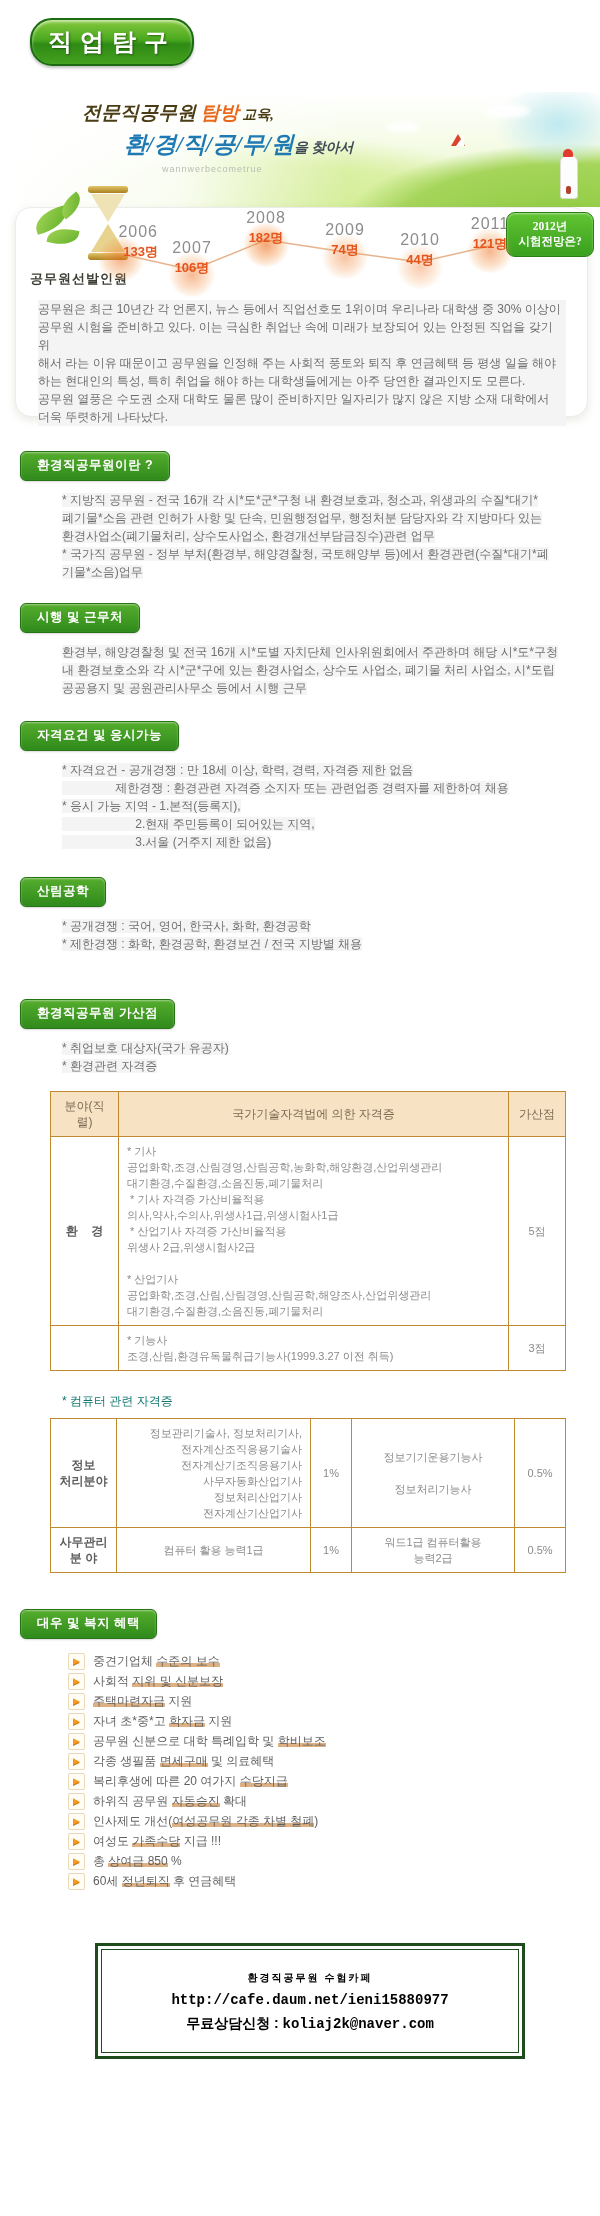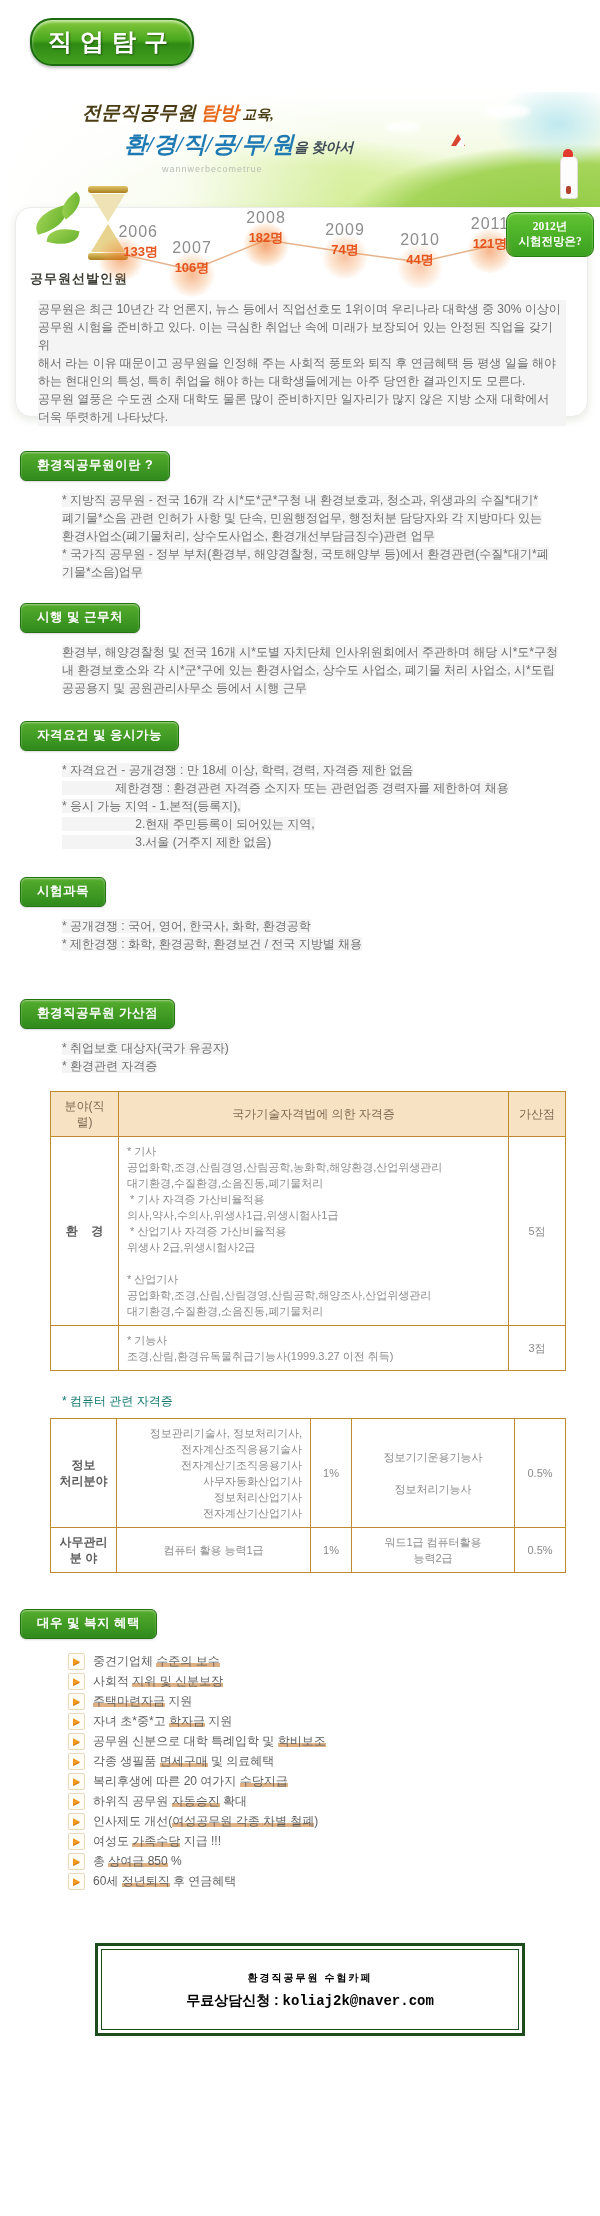--- a/index.html
+++ b/index.html
@@ -202,21 +202,21 @@
   <div class="section" style="margin-top:24px;">
     <span class="sec-badge">자격요건 및 응시가능</span>
     <div class="sec-body"><span class="hl-gray">* 자격요건 - 공개경쟁 : 만 18세 이상, 학력, 경력, 자격증 제한 없음
                 제한경쟁 : 환경관련 자격증 소지자 또는 관련업종 경력자를 제한하여 채용
 * 응시 가능 지역 - 1.본적(등록지),
                       2.현재 주민등록이 되어있는 지역,
                       3.서울 (거주지 제한 없음)</span></div>
   </div>
 
   <div class="section" style="margin-top:26px;">
-    <span class="sec-badge">시험과목</span>
+    <span class="sec-badge">산림공학</span>
     <div class="sec-body"><span class="hl-gray">* 공개경쟁 : 국어, 영어, 한국사, 화학, 환경공학
 * 제한경쟁 : 화학, 환경공학, 환경보건 / 전국 지방별 채용</span></div>
   </div>
 
 
   <div class="section" style="margin-top:46px;">
     <span class="sec-badge">환경직공무원 가산점</span>
     <div class="sec-body"><span class="hl-gray">* 취업보호 대상자(국가 유공자)
 * 환경관련 자격증</span></div>
 
@@ -346,19 +346,20 @@
         </li>
         <li>
           <span class="b-icon">▶</span>
           <span><span>60세 </span><span class="b-hl">정년퇴직</span><span> 후 연금혜택</span></span>
         </li>
       </ul>
   </div>
 
   <div class="footer-box">
     <div class="f-line f-title">환경직공무원 수험카페</div>
+    <div class="f-line f-mono">http://cafe.daum.net/ieni15880977</div>
     <div class="f-line f-mix">
       <span>무료상담신청 : </span><span class="mono">koliaj2k@naver.com</span>
     </div>
 
   </div>
 
 </div>
 
 </body></html>

